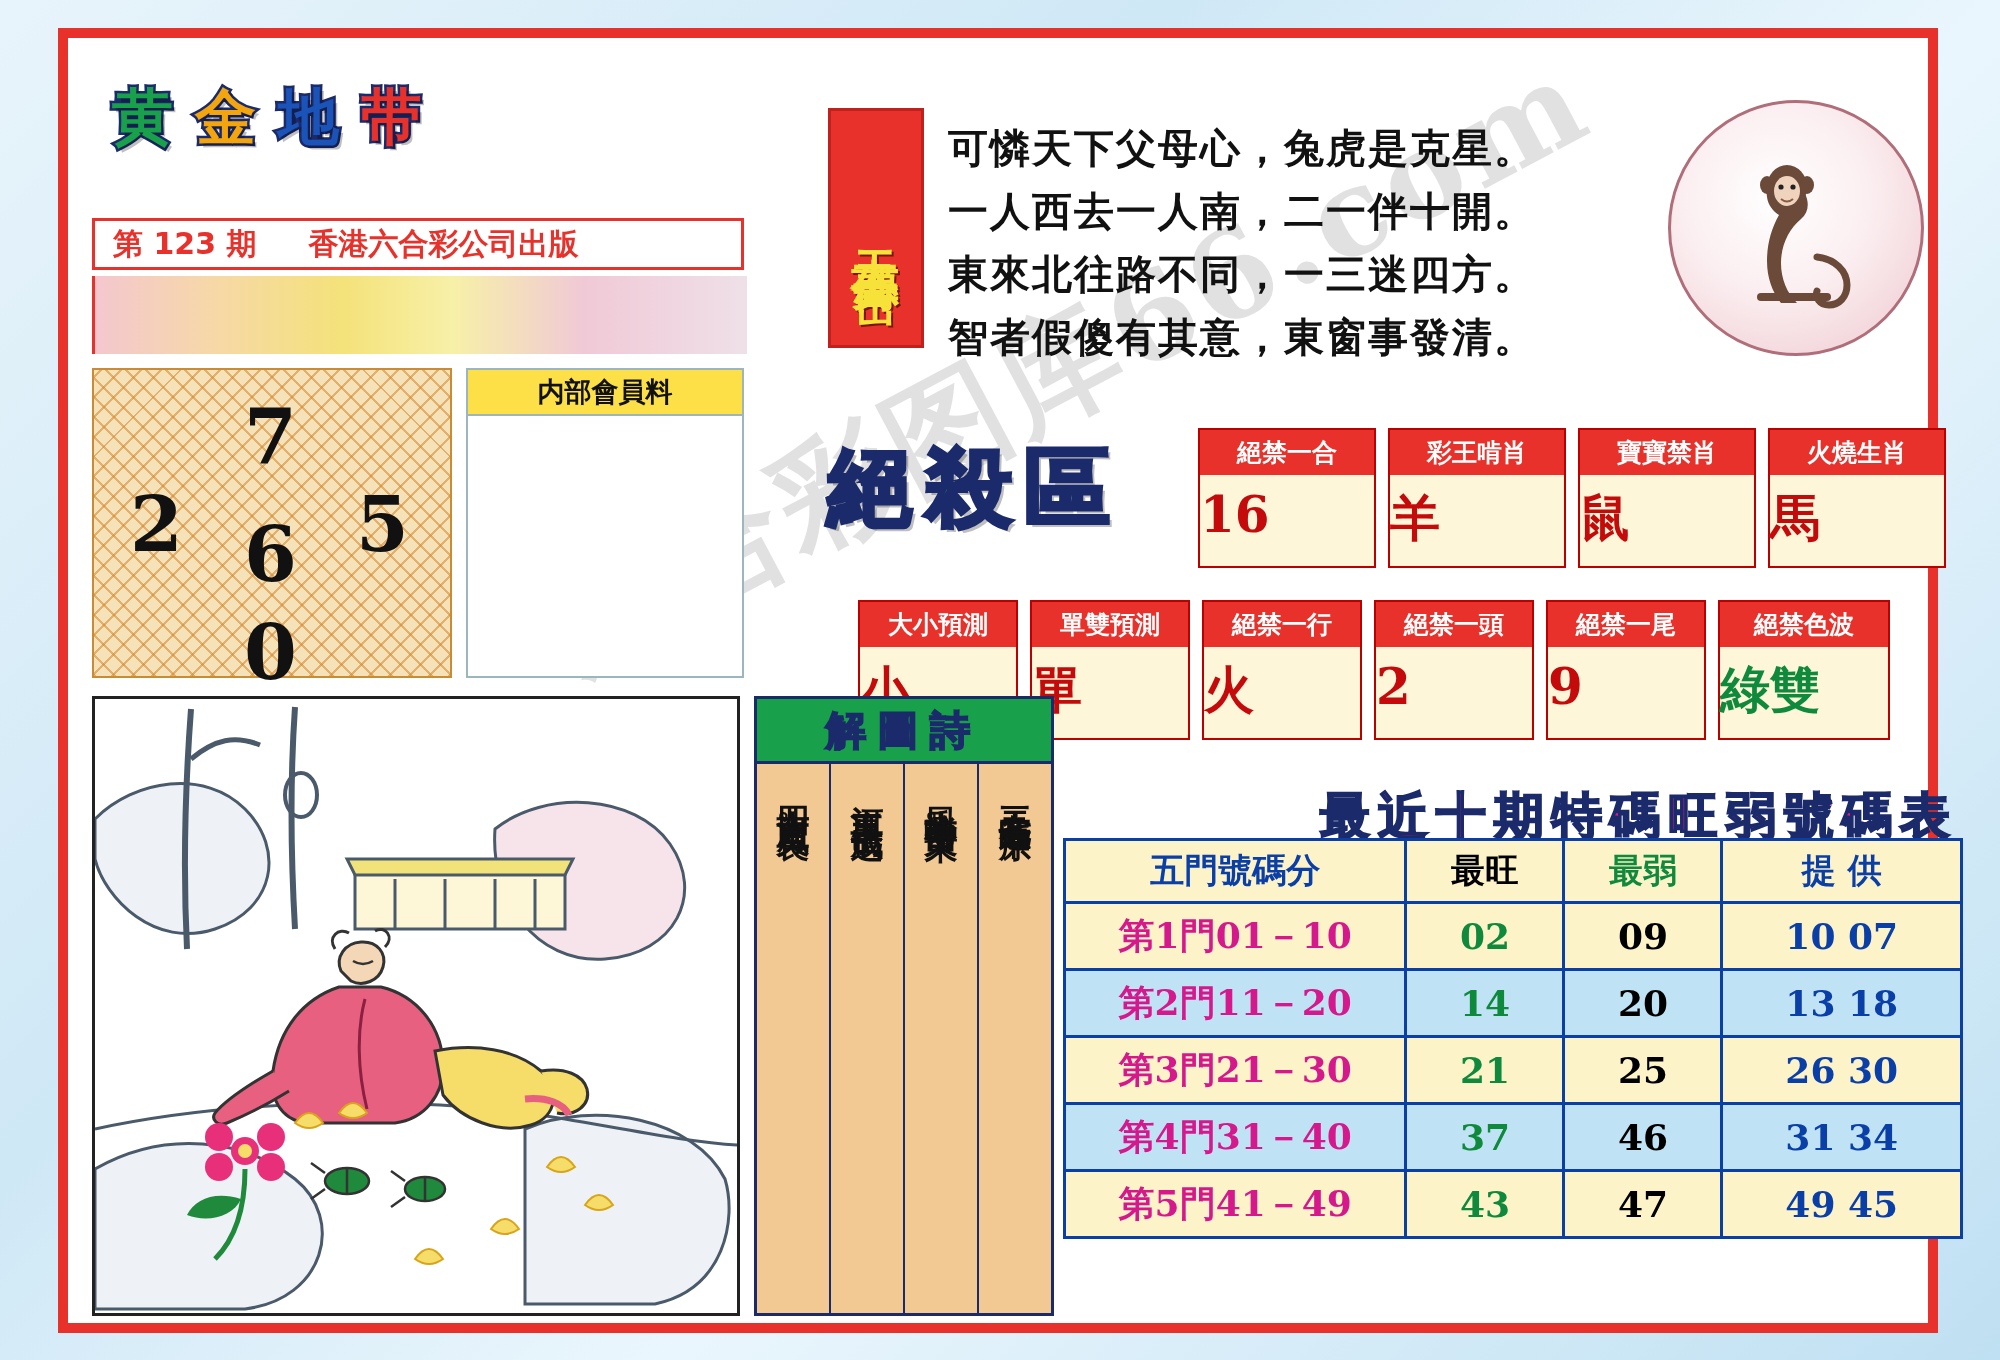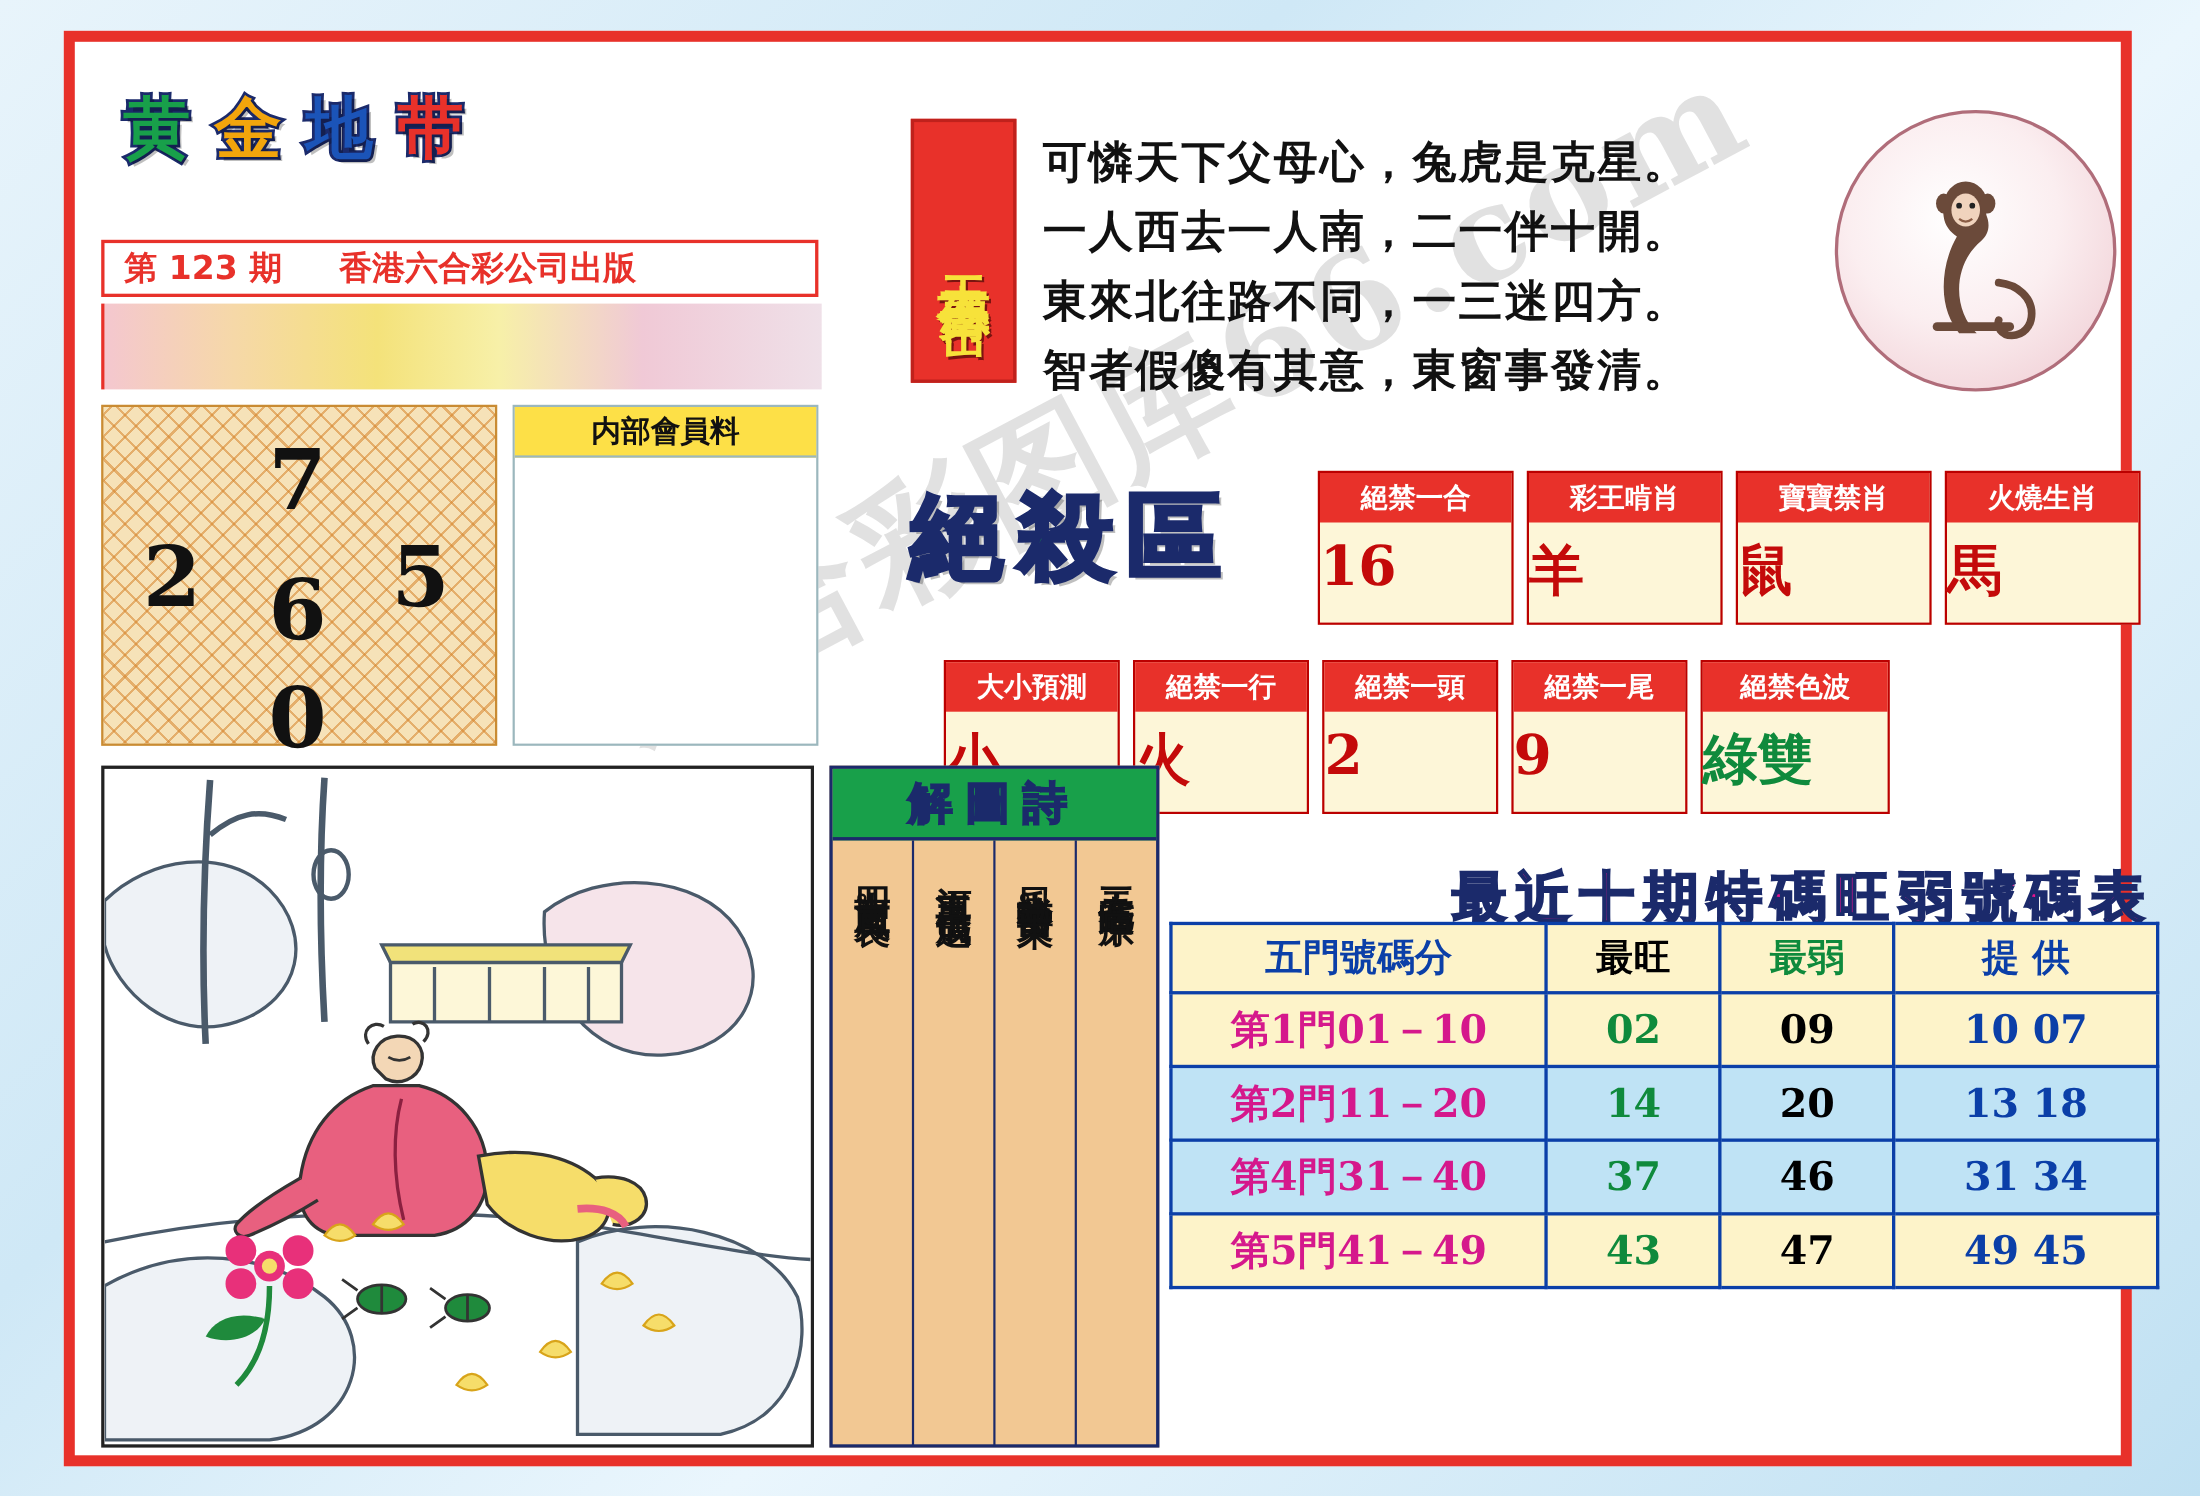--- a/index.html
+++ b/index.html
@@ -250,20 +250,24 @@
         <div class="cv v-red">馬</div>
       </div>
     </div>
 
     <div class="cells-row" style="left:790px;top:562px;">
       <div class="cell" style="width:160px;">
         <div class="ch">大小預測</div>
         <div class="cv v-red">小</div>
       </div>
       <div class="cell" style="width:160px;">
+        <div class="ch">單雙預測</div>
+        <div class="cv v-red">單</div>
+      </div>
+      <div class="cell" style="width:160px;">
         <div class="ch">絕禁一行</div>
         <div class="cv v-red">火</div>
       </div>
       <div class="cell" style="width:160px;">
         <div class="ch">絕禁一頭</div>
         <div class="cv v-red">2</div>
       </div>
       <div class="cell" style="width:160px;">
         <div class="ch">絕禁一尾</div>
         <div class="cv v-red">9</div>
@@ -289,20 +293,26 @@
           <td class="c-mag">第1門01－10</td>
           <td class="c-grn">02</td>
           <td class="c-red">09</td>
           <td class="c-blu">10 07</td>
         </tr>
         <tr class="even">
           <td class="c-mag">第2門11－20</td>
           <td class="c-grn">14</td>
           <td class="c-red">20</td>
           <td class="c-blu">13 18</td>
+        </tr>
+        <tr class="odd">
+          <td class="c-mag">第3門21－30</td>
+          <td class="c-grn">21</td>
+          <td class="c-red">25</td>
+          <td class="c-blu">26 30</td>
         </tr>
         <tr class="even">
           <td class="c-mag">第4門31－40</td>
           <td class="c-grn">37</td>
           <td class="c-red">46</td>
           <td class="c-blu">31 34</td>
         </tr>
         <tr class="odd">
           <td class="c-mag">第5門41－49</td>
           <td class="c-grn">43</td>

